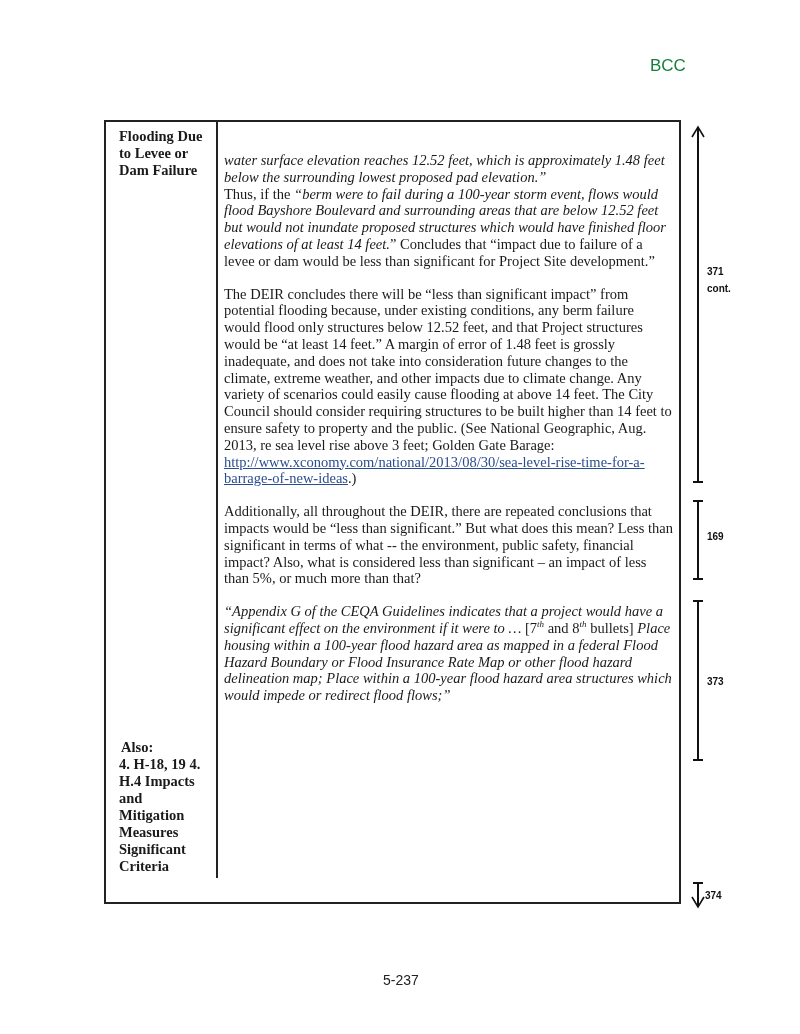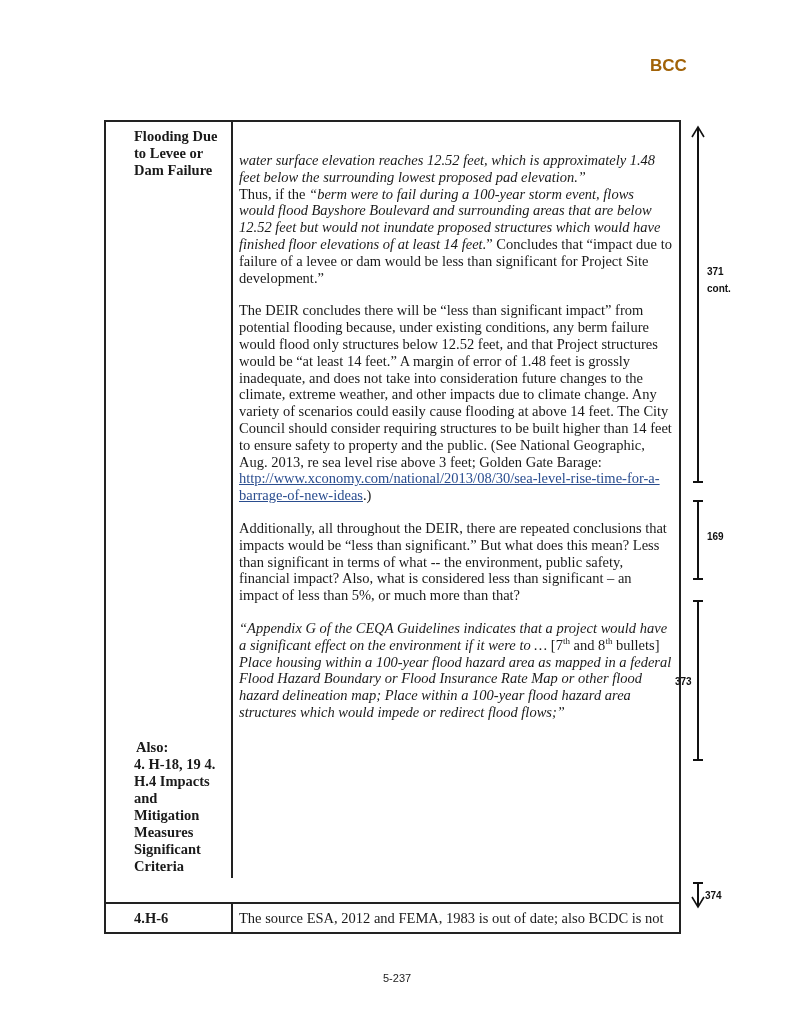--- a/index.html
+++ b/index.html
@@ -4,53 +4,53 @@
   <style>
     html, body { margin: 0; padding: 0; }
     body {
       width: 800px; height: 1034px; background: #ffffff; position: relative;
       overflow: hidden; color: #1a1a1a;
       font-family: "Liberation Serif", "DejaVu Serif", serif;
     }
     .header-code {
       position: absolute; left: 650px; top: 56px;
       font-family: "Liberation Sans", "DejaVu Sans", sans-serif;
-      font-weight: bold; font-size: 17px; color: #a16207;
+      font-weight: normal; font-size: 17px; color: #15803d;
     }
     .page-number {
       position: absolute; left: 383px; top: 972px;
       font-family: "Liberation Sans", "DejaVu Sans", sans-serif;
-      font-size: 11px; color: #222;
+      font-size: 14px; color: #222;
     }
     .table {
       position: absolute; left: 104px; top: 120px; width: 577px;
       border: 2px solid #222; box-sizing: border-box;
     }
-    .row { display: flex; padding-left: 15px; }
+    .row { display: flex; }
     .row + .row { border-top: 2px solid #222; }
     .cell-left {
       width: 112px; box-sizing: border-box; border-right: 2px solid #222;
       padding: 6px 4px 6px 13px; font-weight: bold; font-size: 14.5px; line-height: 17px;
       position: relative;
     }
     .cell-right {
       flex: 1; box-sizing: border-box; padding: 6px 6px 6px 6px;
       font-size: 14.5px; line-height: 16.8px;
     }
     .row-main .cell-left { height: 756px; }
     .row-main .cell-right { height: 756px; margin-top: 24px; }
     .row-last .cell-left, .row-last .cell-right { height: 28px; padding-top: 6px; }
     .also-block { position: absolute; left: 13px; top: 617px; }
     .also-block div { margin: 0; }
     .also-label { padding-left: 2px; }
     p { margin: 0; }
     .para-gap { margin-top: 16px; }
     i { font-style: italic; }
     a.link { color: #2a4d8f; text-decoration: underline; }
-    sup { font-size: 9px; line-height: 0; }
+    sup { font-size: 9px; line-height: 0; font-style: italic; }
     .bracket {
       position: absolute; width: 2px; background: #111;
     }
     .bracket-cap {
       position: absolute; height: 2px; width: 10px; background: #111;
     }
     .bracket-label {
       position: absolute;
       font-family: "Liberation Sans", "DejaVu Sans", sans-serif;
       font-weight: bold; font-size: 10px; line-height: 17px; color: #111;
@@ -85,24 +85,20 @@
       </p>
       <p class="para-gap">
         <span>The DEIR concludes there will be “less than significant impact” from potential flooding because, under existing conditions, any berm failure would flood only structures below 12.52 feet, and that Project structures would be “at least 14 feet.” A margin of error of 1.48 feet is grossly inadequate, and does not take into consideration future changes to the climate, extreme weather, and other impacts due to climate change. Any variety of scenarios could easily cause flooding at above 14 feet. The City Council should consider requiring structures to be built higher than 14 feet to ensure safety to property and the public. (See National Geographic, Aug. 2013, re sea level rise above 3 feet; Golden Gate Barage: </span><a class="link">http://www.xconomy.com/national/2013/08/30/sea-level-rise-time-for-a-barrage-of-new-ideas</a><span>.)</span>
       </p>
       <p class="para-gap">Additionally, all throughout the DEIR, there are repeated conclusions that impacts would be “less than significant.” But what does this mean? Less than significant in terms of what -- the environment, public safety, financial impact? Also, what is considered less than significant – an impact of less than 5%, or much more than that?</p>
       <p class="para-gap">
         <i>“Appendix G of the CEQA Guidelines indicates that a project would have a significant effect on the environment if it were to … </i><span>[7</span><sup>th</sup><span> and 8</span><sup>th</sup><span> bullets]</span><i> Place housing within a 100-year flood hazard area as mapped in a federal Flood Hazard Boundary or Flood Insurance Rate Map or other flood hazard delineation map; Place within a 100-year flood hazard area structures which would impede or redirect flood flows;”</i>
       </p>
     </div>
   </div>
-  <div class="row row-last">
-    <div class="cell-left">4.H-6</div>
-    <div class="cell-right">The source ESA, 2012 and FEMA, 1983 is out of date; also BCDC is not</div>
-  </div>
 </div>
 
 <div>
   <svg style="position:absolute;left:690px;top:125px;" width="16" height="14">
     <polyline points="2,12 8,2 14,12" fill="none" stroke="#111" stroke-width="1.6"></polyline>
   </svg>
   <div class="bracket" style="left:697px;top:127px;height:355px;"></div>
   <div class="bracket-cap" style="left:693px;top:481px;"></div>
   <div class="bracket-label" style="left:707px;top:263px;">
     <div>371</div>
@@ -114,21 +110,21 @@
   <div class="bracket-cap" style="left:693px;top:500px;"></div>
   <div class="bracket" style="left:697px;top:500px;height:79px;"></div>
   <div class="bracket-cap" style="left:693px;top:578px;"></div>
   <div class="bracket-label" style="left:707px;top:528px;">169</div>
 </div>
 
 <div>
   <div class="bracket-cap" style="left:693px;top:600px;"></div>
   <div class="bracket" style="left:697px;top:600px;height:160px;"></div>
   <div class="bracket-cap" style="left:693px;top:759px;"></div>
-  <div class="bracket-label" style="left:675px;top:673px;">373</div>
+  <div class="bracket-label" style="left:707px;top:673px;">373</div>
 </div>
 
 <div>
   <div class="bracket-cap" style="left:693px;top:882px;"></div>
   <div class="bracket" style="left:697px;top:882px;height:24px;"></div>
   <svg style="position:absolute;left:690px;top:895px;" width="16" height="14">
     <polyline points="2,2 8,12 14,2" fill="none" stroke="#111" stroke-width="1.6"></polyline>
   </svg>
   <div class="bracket-label" style="left:705px;top:887px;">374</div>
 </div>

